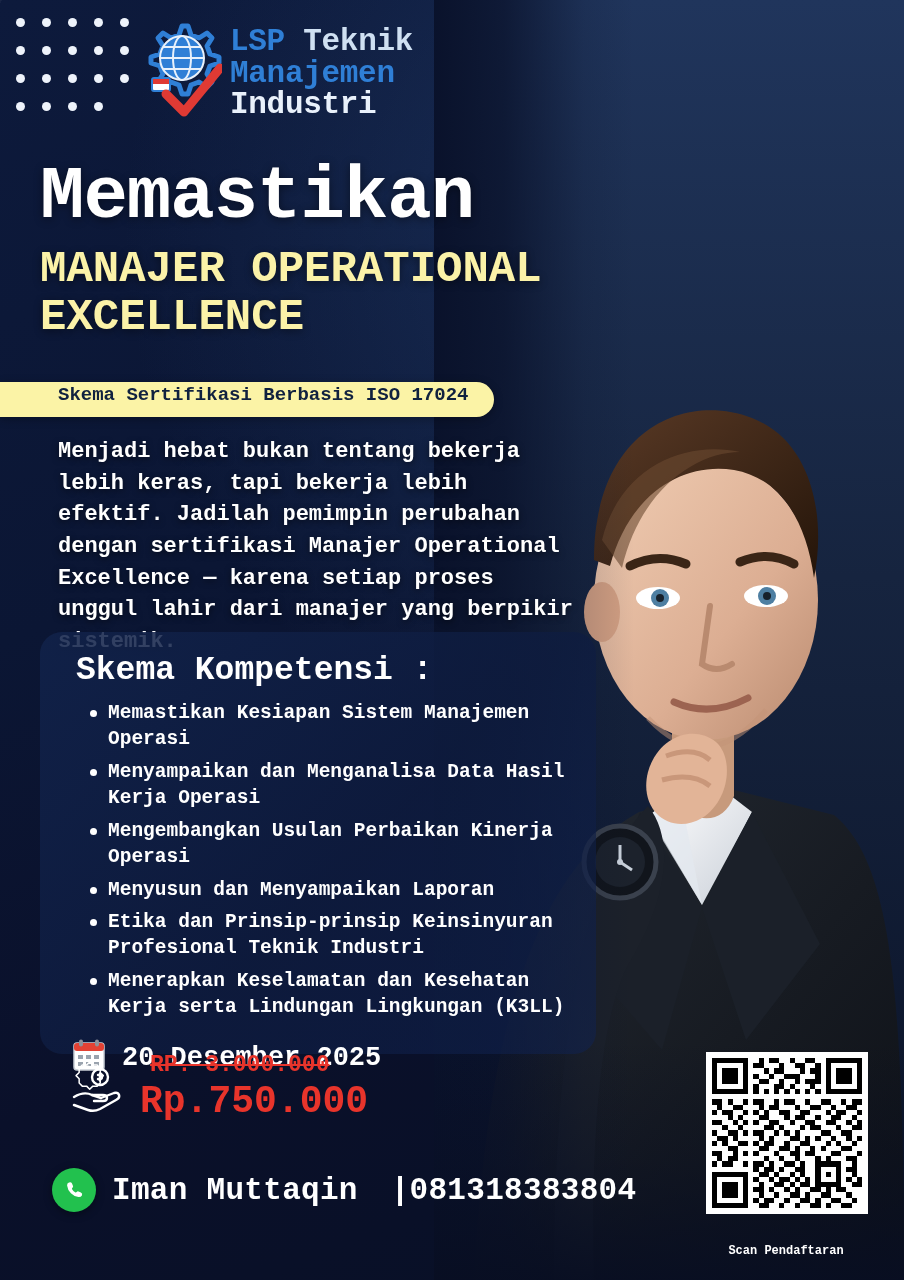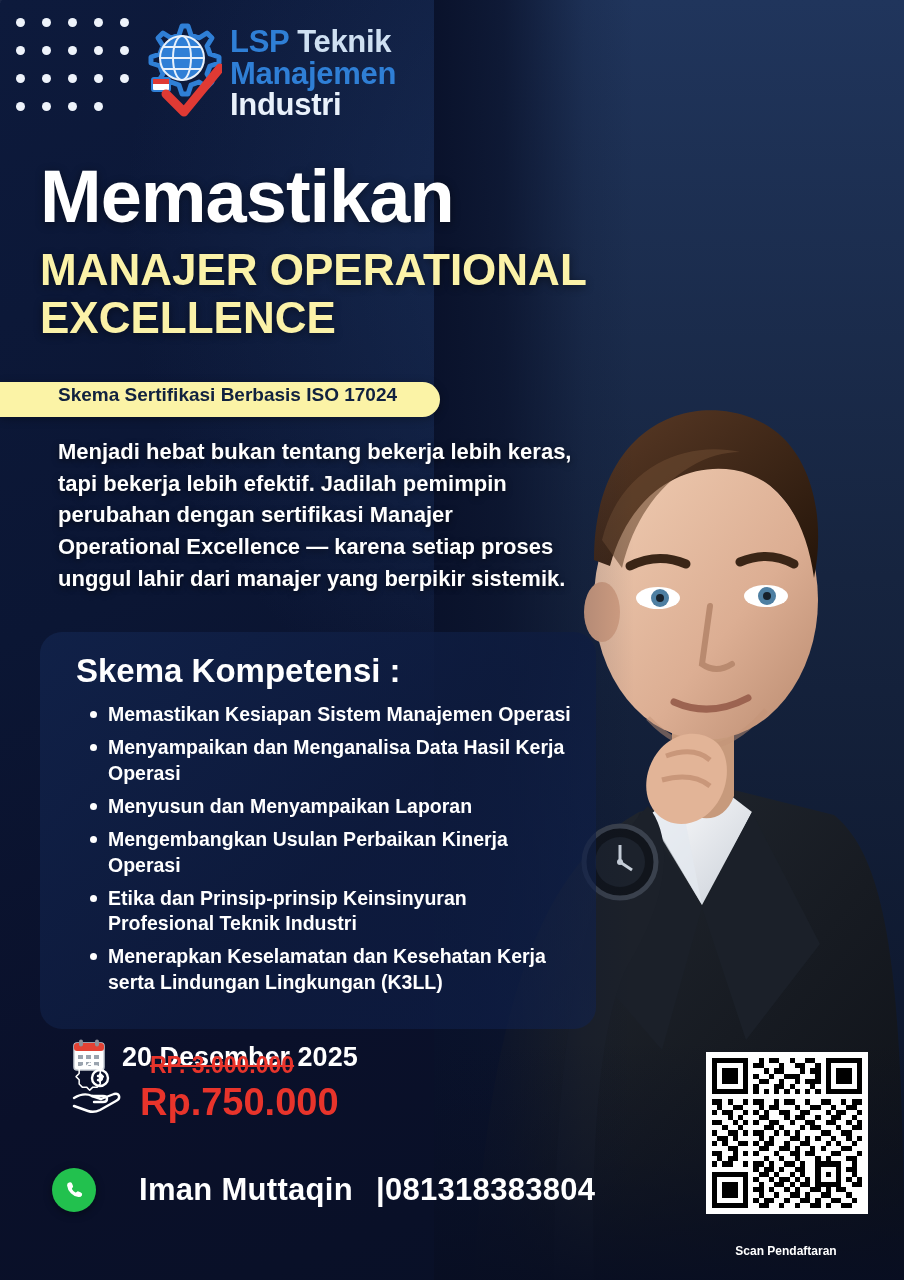--- a/index.html
+++ b/index.html
@@ -14,20 +14,21 @@
     overflow: hidden;
   }
   .poster {
     position: relative;
     width: 904px;
     height: 1280px;
     overflow: hidden;
     background:
       radial-gradient(circle at 78% 18%, rgba(40,70,120,0.55) 0%, rgba(10,20,48,0) 46%),
       linear-gradient(160deg, #0d1a3c 0%, #0b1634 40%, #0a102a 70%, #081026 100%);
+    font-family: Liberation Mono, monospace;
   }
   
   .streaks {
     position: absolute;
     inset: 0;
     background:
       linear-gradient(118deg, rgba(255,255,255,0.035) 0 2px, rgba(255,255,255,0) 2px 120px),
       linear-gradient(118deg, rgba(255,255,255,0.025) 0 1px, rgba(255,255,255,0) 1px 60px);
     pointer-events: none;
   }
@@ -248,21 +249,20 @@
     display: flex;
     align-items: center;
     justify-content: center;
     box-shadow: 0 2px 8px rgba(0,0,0,0.4);
   }
   .contact-text {
     color: #ffffff;
     font-size: 31px;
     font-weight: bold;
     letter-spacing: 0.3px;
-    margin-left: 27px;
   }
 
   
   .qr-wrap {
     position: absolute;
     right: 36px;
     bottom: 66px;
     width: 162px;
     height: 162px;
     background: #ffffff;
@@ -433,22 +433,22 @@
 
   <div class="iso-pill">Skema Sertifikasi Berbasis ISO 17024</div>
 
   <div class="intro">Menjadi hebat bukan tentang bekerja lebih keras, tapi bekerja lebih efektif. Jadilah pemimpin perubahan dengan sertifikasi Manajer Operational Excellence — karena setiap proses unggul lahir dari manajer yang berpikir sistemik.</div>
 
   <div class="unit-card">
     <div class="unit-title">Skema Kompetensi :</div>
     <ul class="unit-list">
       <li>Memastikan Kesiapan Sistem Manajemen Operasi</li>
       <li>Menyampaikan dan Menganalisa Data Hasil Kerja Operasi</li>
+      <li>Mengembangkan Usulan Perbaikan Kinerja Operasi</li>
       <li>Menyusun dan Menyampaikan Laporan</li>
-      <li>Mengembangkan Usulan Perbaikan Kinerja Operasi</li>
       <li>Etika dan Prinsip-prinsip Keinsinyuran Profesional Teknik Industri</li>
       <li>Menerapkan Keselamatan dan Kesehatan Kerja serta Lindungan Lingkungan (K3LL)</li>
     </ul>
   </div>
 
   <div class="date-row">
     <span>
       <svg width="34" height="34" viewBox="0 0 34 34" xmlns="http://www.w3.org/2000/svg">
         <rect x="2" y="5" width="30" height="27" rx="3" fill="#ffffff" stroke="#c9ced6" stroke-width="1.5"></rect>
         <rect x="2" y="5" width="30" height="8" rx="3" fill="#e34234"></rect>

